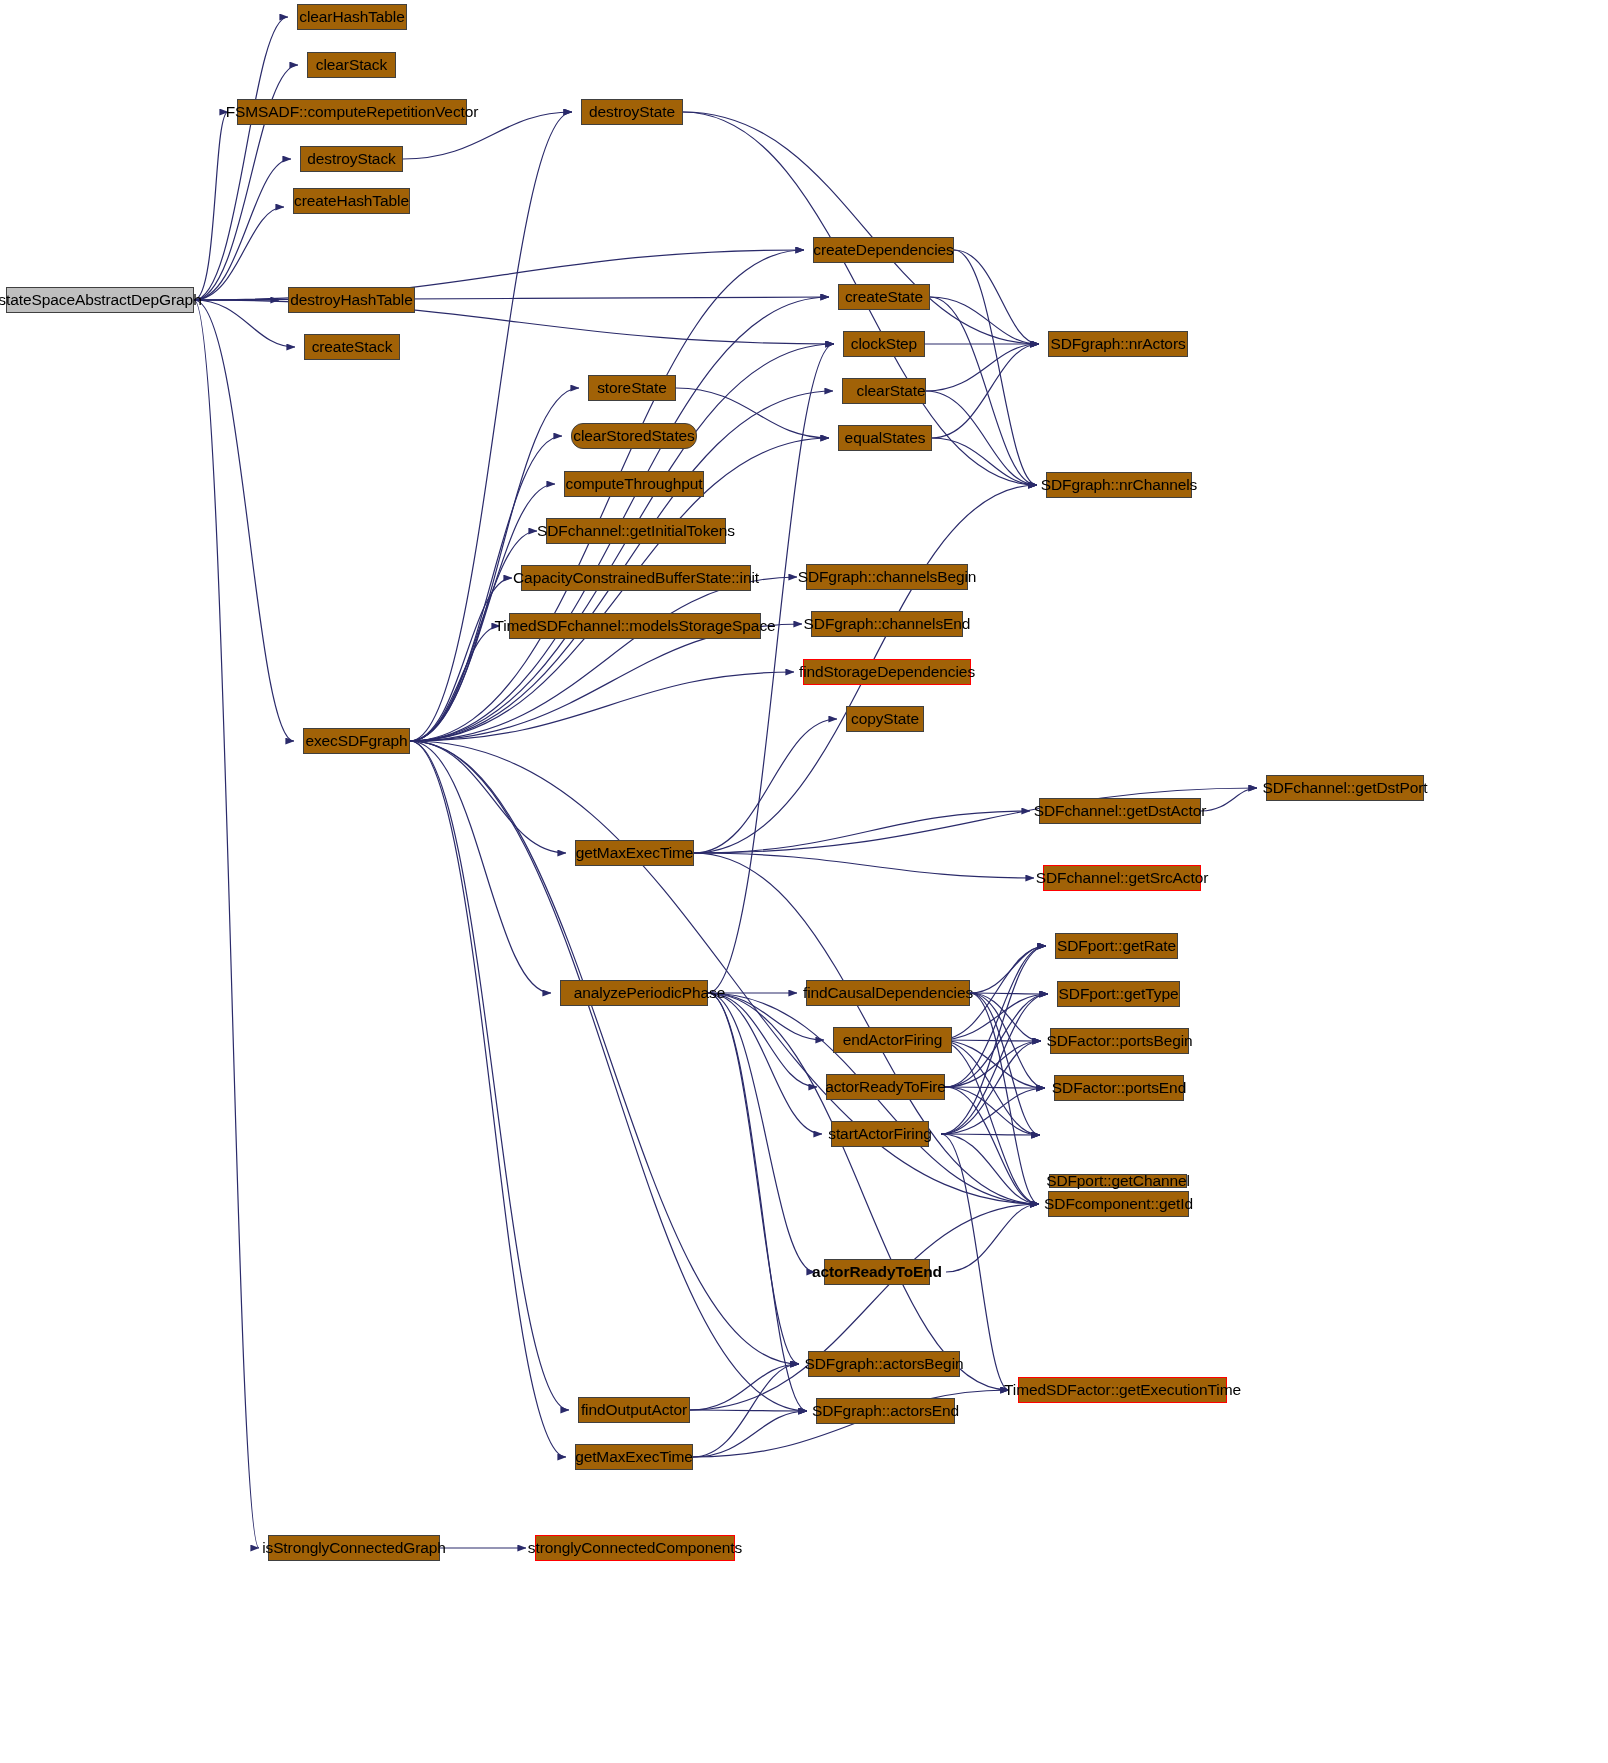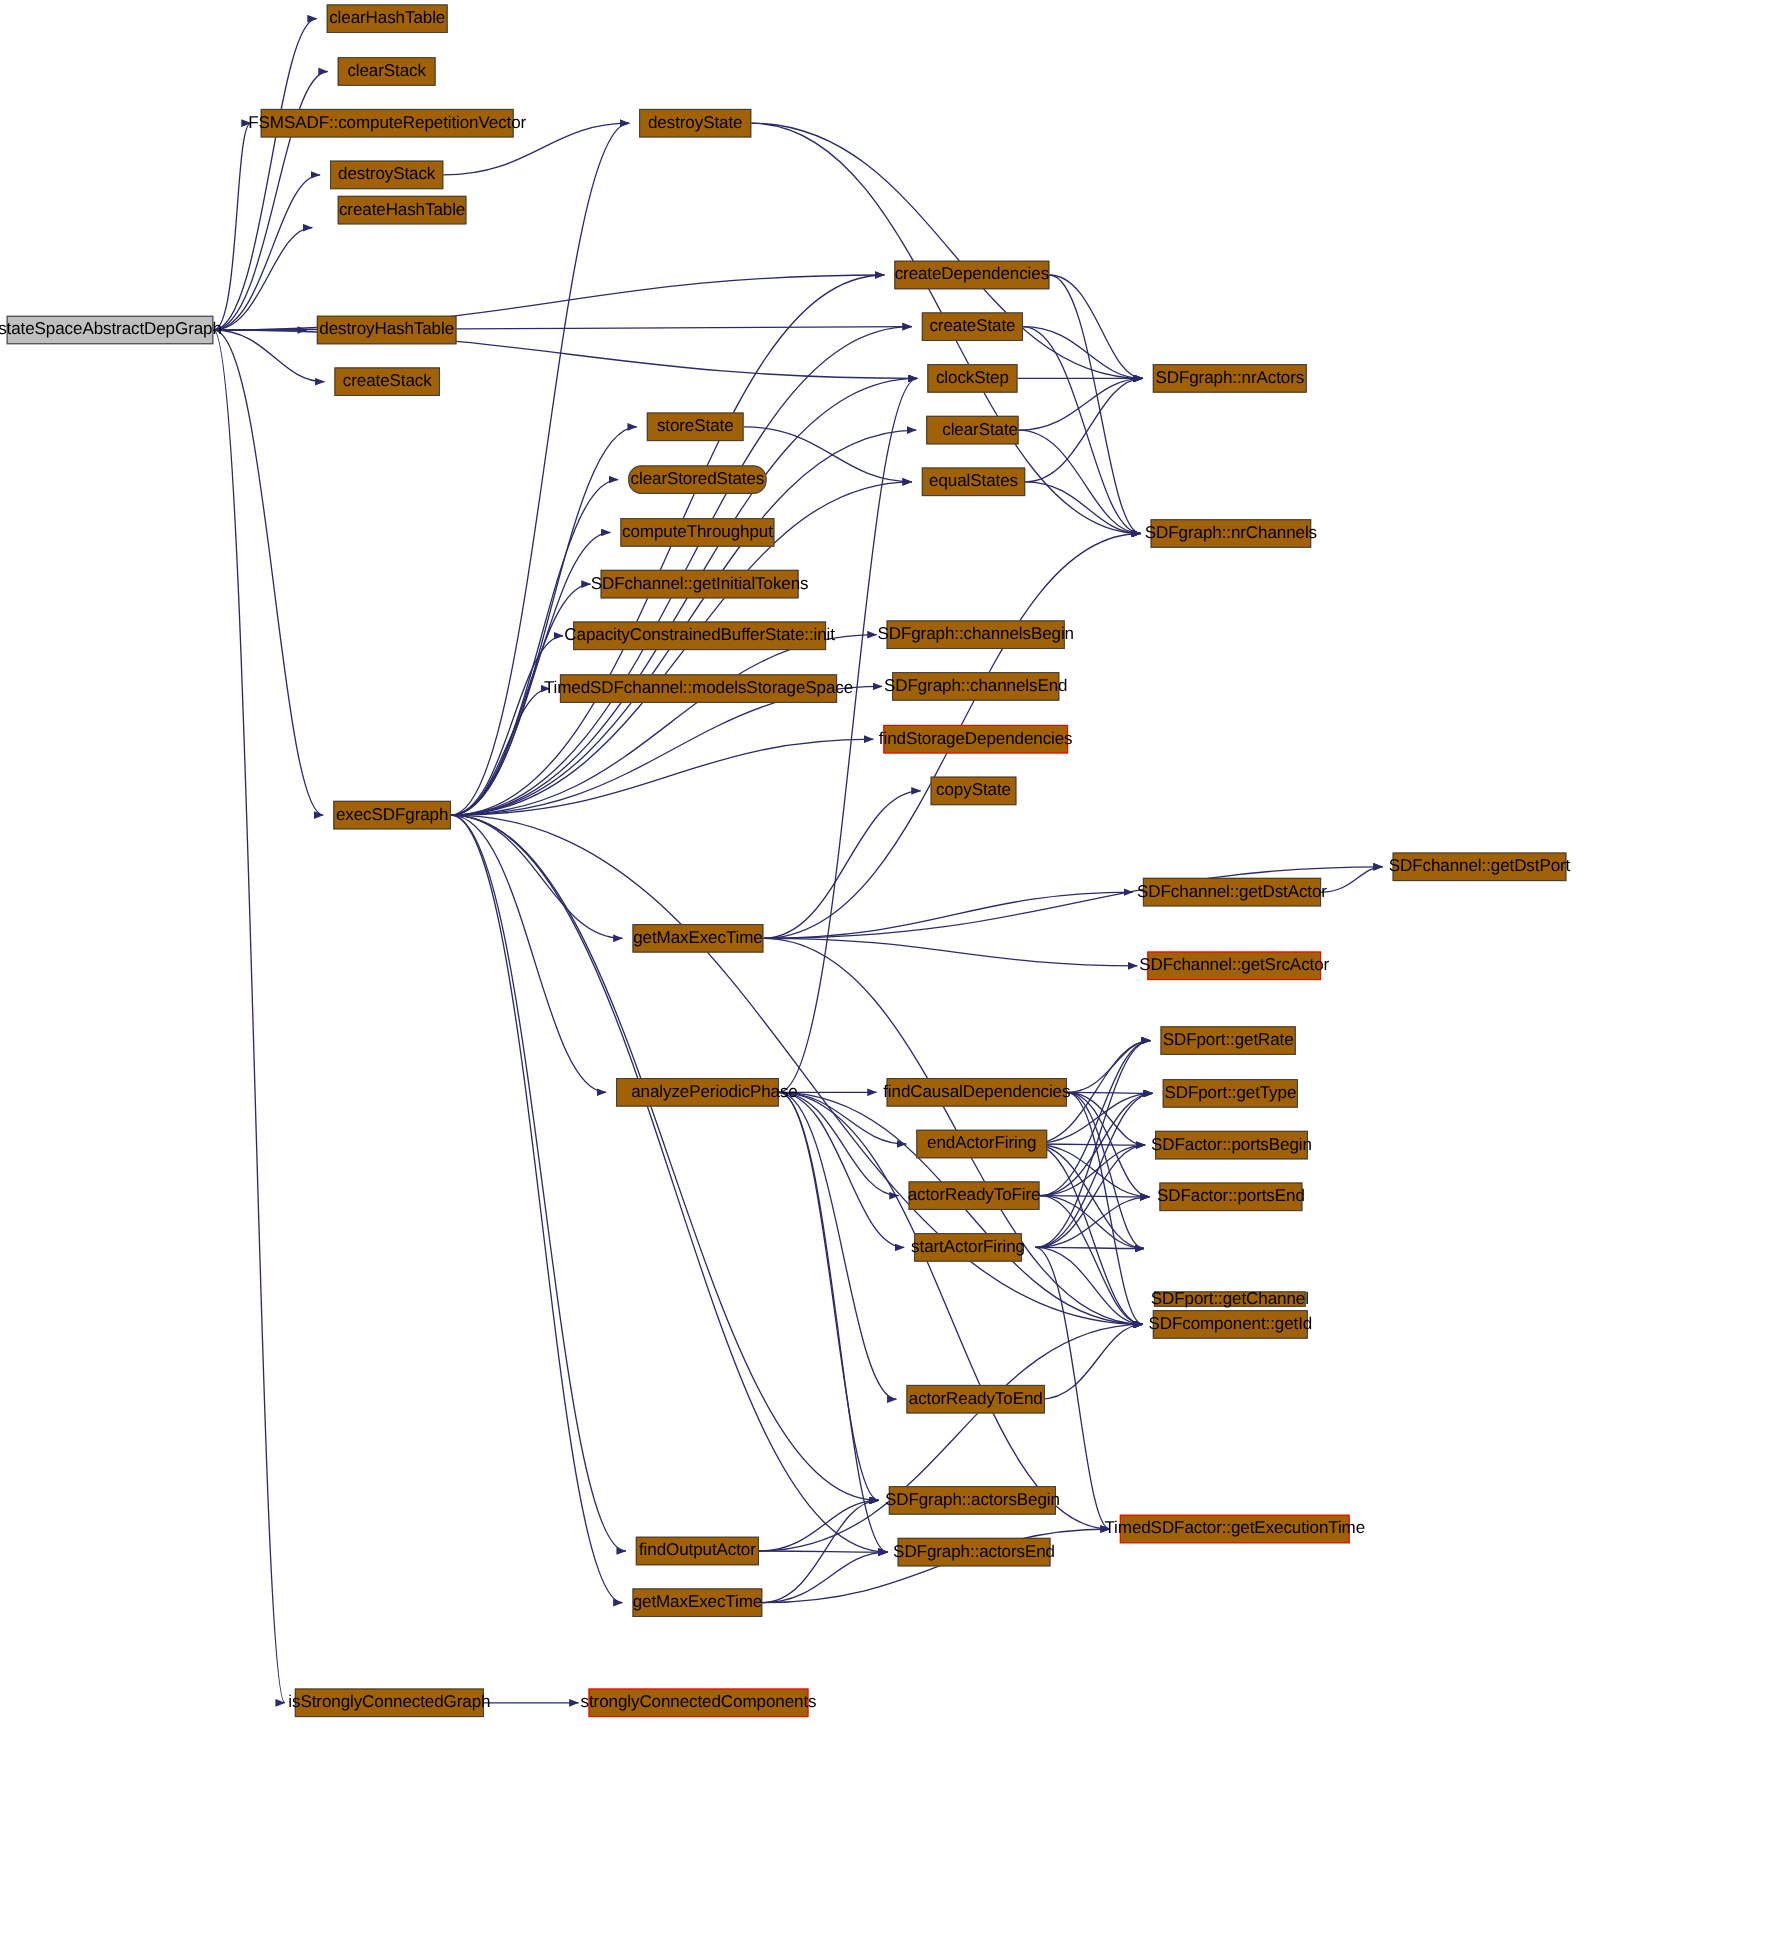--- a/index.html
+++ b/index.html
@@ -158,21 +158,21 @@
         <path d="M 693 1457 C 839.25 1457, 871.75 1390, 1009 1390" fill="none" stroke="#2a2a6a" stroke-width="1.2" marker-end="url(#arrow)"></path>
         <path d="M 440 1548 C 482.75 1548, 492.25 1548, 526 1548" fill="none" stroke="#2a2a6a" stroke-width="1.2" marker-end="url(#arrow)"></path>
       </g>
   </svg>
   <div id="node-group">
       <div class="gnode root" style="left: 6px; top: 287px; width: 188px; height: 26px;">stateSpaceAbstractDepGraph</div>
       <div class="gnode" style="left: 297px; top: 4px; width: 110px; height: 26px;">clearHashTable</div>
       <div class="gnode" style="left: 307px; top: 52px; width: 89px; height: 26px;">clearStack</div>
       <div class="gnode" style="left: 237px; top: 99px; width: 230px; height: 26px;">FSMSADF::computeRepetitionVector</div>
       <div class="gnode" style="left: 300px; top: 146px; width: 103px; height: 26px;">destroyStack</div>
-      <div class="gnode" style="left: 293px; top: 178px; width: 117px; height: 26px; margin-left: 14px;">createHashTable</div>
+      <div class="gnode" style="left: 293px; top: 188px; width: 117px; height: 26px;">createHashTable</div>
       <div class="gnode" style="left: 288px; top: 287px; width: 127px; height: 26px;">destroyHashTable</div>
       <div class="gnode" style="left: 304px; top: 334px; width: 96px; height: 26px;">createStack</div>
       <div class="gnode" style="left: 581px; top: 99px; width: 102px; height: 26px;">destroyState</div>
       <div class="gnode" style="left: 813px; top: 237px; width: 141px; height: 26px;">createDependencies</div>
       <div class="gnode" style="left: 838px; top: 284px; width: 92px; height: 26px;">createState</div>
       <div class="gnode" style="left: 843px; top: 331px; width: 82px; height: 26px;">clockStep</div>
       <div class="gnode" style="left: 842px; top: 378px; width: 84px; height: 26px; padding-left: 20px;">clearState</div>
       <div class="gnode" style="left: 838px; top: 425px; width: 94px; height: 26px;">equalStates</div>
       <div class="gnode" style="left: 1048px; top: 331px; width: 140px; height: 26px;">SDFgraph::nrActors</div>
       <div class="gnode" style="left: 1046px; top: 472px; width: 146px; height: 26px;">SDFgraph::nrChannels</div>
@@ -195,21 +195,21 @@
       <div class="gnode" style="left: 560px; top: 980px; width: 148px; height: 26px; padding-left: 37px;">analyzePeriodicPhase</div>
       <div class="gnode" style="left: 806px; top: 980px; width: 164px; height: 26px;">findCausalDependencies</div>
       <div class="gnode" style="left: 1057px; top: 981px; width: 123px; height: 26px;">SDFport::getType</div>
       <div class="gnode" style="left: 833px; top: 1027px; width: 119px; height: 26px;">endActorFiring</div>
       <div class="gnode" style="left: 1050px; top: 1028px; width: 139px; height: 26px;">SDFactor::portsBegin</div>
       <div class="gnode" style="left: 826px; top: 1074px; width: 119px; height: 26px;">actorReadyToFire</div>
       <div class="gnode" style="left: 1054px; top: 1075px; width: 130px; height: 26px;">SDFactor::portsEnd</div>
       <div class="gnode" style="left: 831px; top: 1121px; width: 98px; height: 26px;">startActorFiring</div>
       <div class="gnode" style="left: 1049px; top: 1174px; width: 138px; height: 14px;">SDFport::getChannel</div>
       <div class="gnode" style="left: 1048px; top: 1191px; width: 141px; height: 26px;">SDFcomponent::getId</div>
-      <div class="gnode" style="left: 824px; top: 1259px; width: 126px; height: 26px;">actorReadyToEnd</div>
+      <div class="gnode" style="left: 824px; top: 1259px; width: 106px; height: 26px; font-weight: bold;">actorReadyToEnd</div>
       <div class="gnode" style="left: 808px; top: 1351px; width: 152px; height: 26px;">SDFgraph::actorsBegin</div>
       <div class="gnode highlight" style="left: 1018px; top: 1377px; width: 209px; height: 26px;">TimedSDFactor::getExecutionTime</div>
       <div class="gnode" style="left: 578px; top: 1397px; width: 112px; height: 26px;">findOutputActor</div>
       <div class="gnode" style="left: 816px; top: 1398px; width: 139px; height: 26px;">SDFgraph::actorsEnd</div>
       <div class="gnode" style="left: 575px; top: 1444px; width: 118px; height: 26px;">getMaxExecTime</div>
       <div class="gnode" style="left: 268px; top: 1535px; width: 172px; height: 26px;">isStronglyConnectedGraph</div>
       <div class="gnode highlight" style="left: 535px; top: 1535px; width: 200px; height: 26px;">stronglyConnectedComponents</div>
     </div>
 </div>
 

